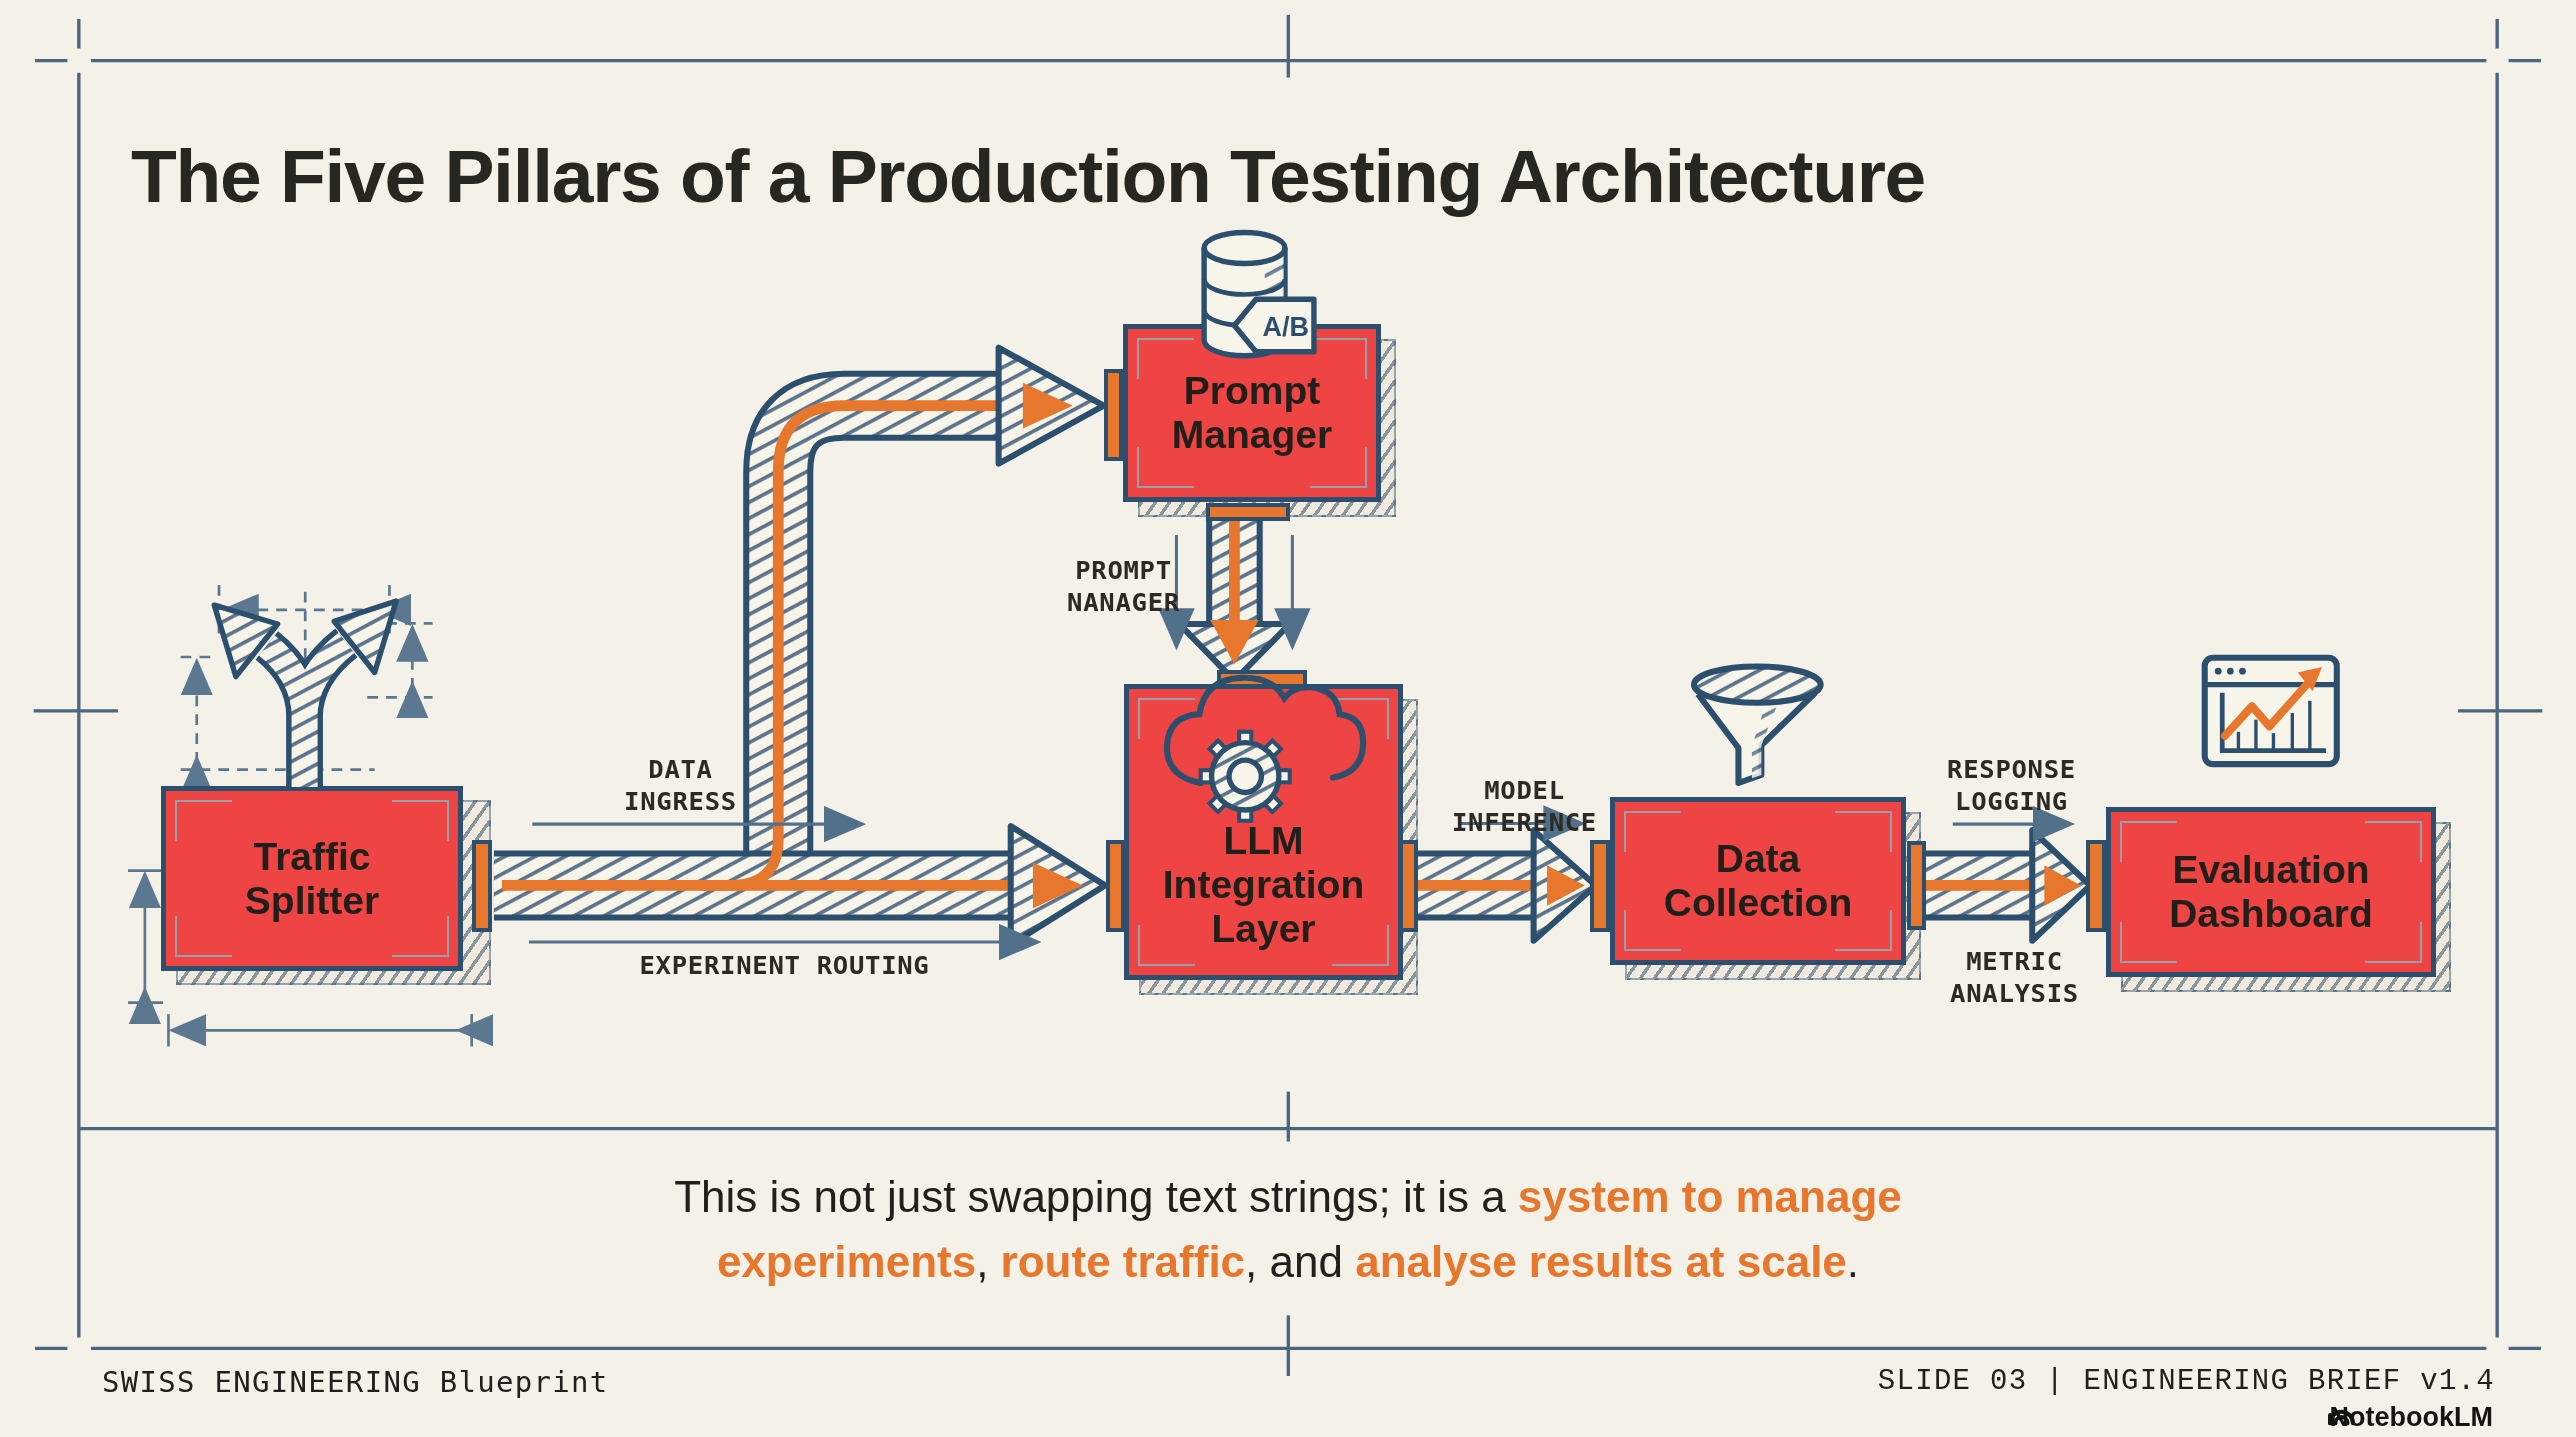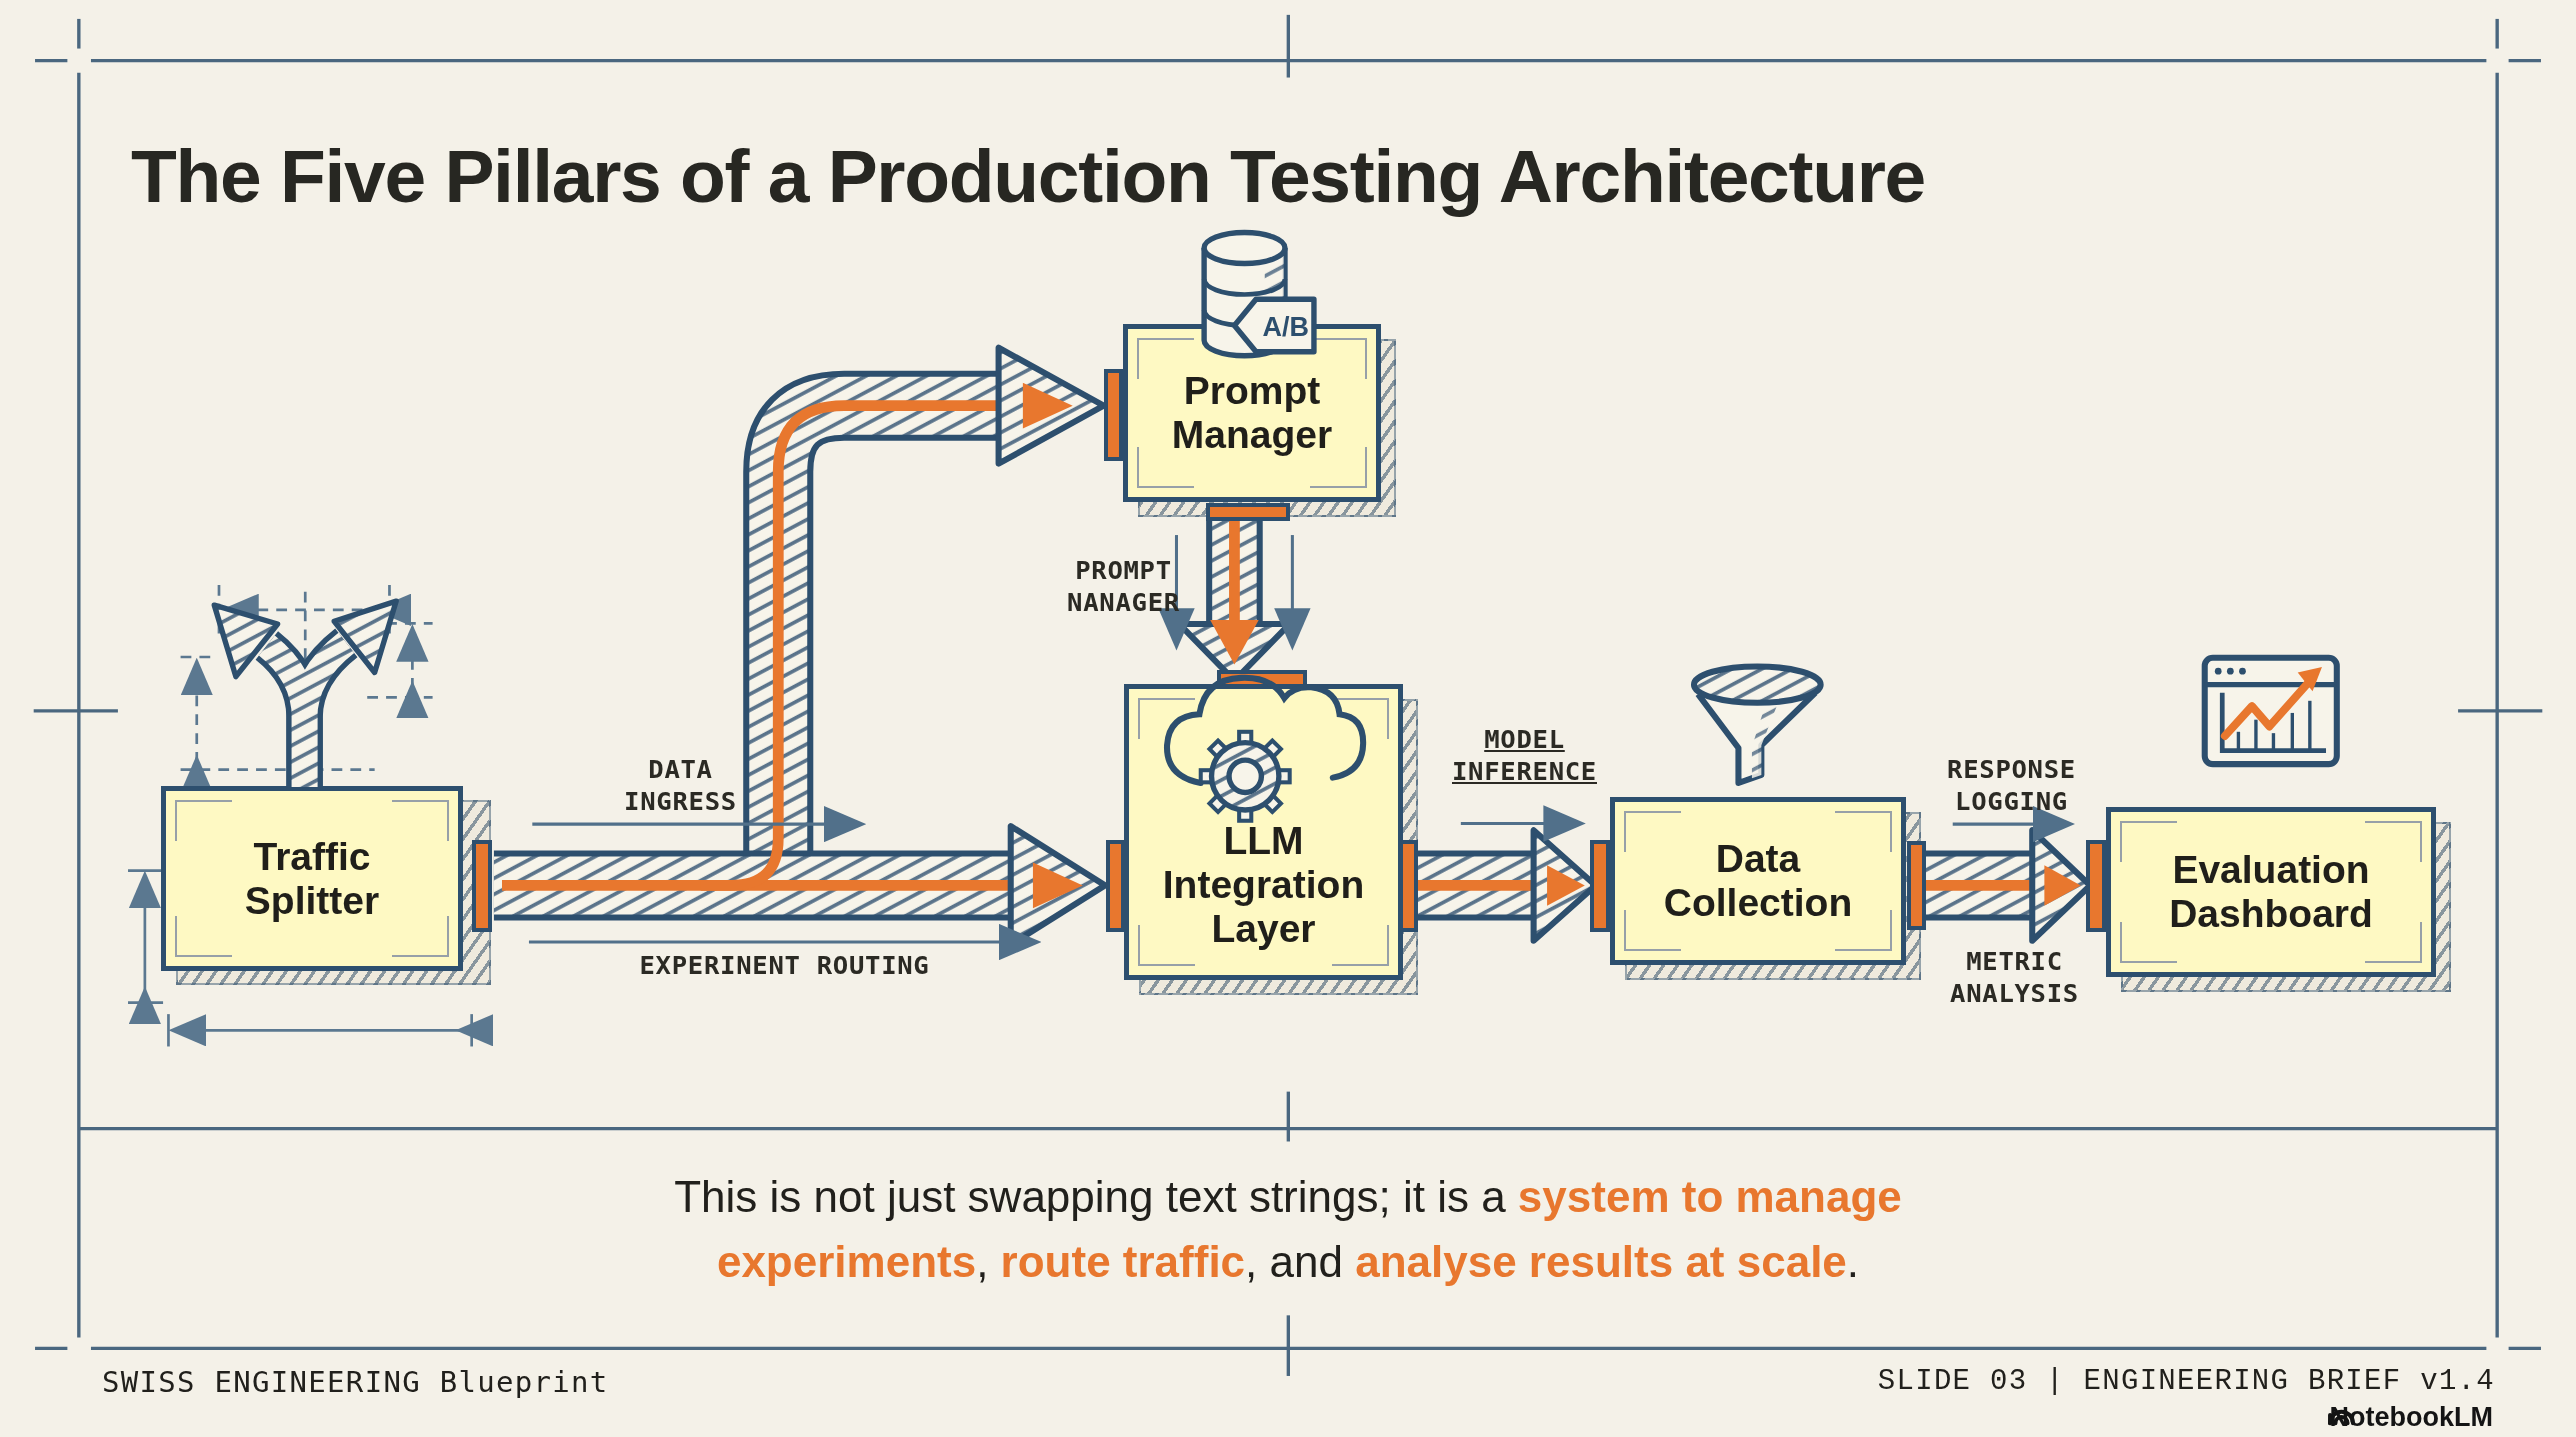--- a/index.html
+++ b/index.html
@@ -13,21 +13,21 @@
   #icons{z-index:3;}
 
   
   .nshadow{
     position:absolute;z-index:2;
     background:repeating-linear-gradient(125deg, rgba(52,80,105,.55) 0 3.4px, rgba(52,80,105,0) 3.4px 11.5px),#efeadd;
     border:2.7px solid rgba(45,79,110,.45);box-sizing:border-box;
   }
   .node{
     position:absolute;z-index:2;box-sizing:border-box;
-    background:#fef9c3;border:5.4px solid #2d4f6e;
+    background:#ef4444;border:5.4px solid #2d4f6e;
     display:flex;align-items:center;justify-content:center;text-align:center;
     color:#201f1a;font-weight:bold;font-size:39px;line-height:44px;
   }
   .ck{position:absolute;width:55px;height:39px;}
   .ck.tl{left:9.4px;top:9.4px;border-left:2.7px solid #97a0a8;border-top:2.7px solid #97a0a8;}
   .ck.tr{right:9.4px;top:9.4px;border-right:2.7px solid #97a0a8;border-top:2.7px solid #97a0a8;}
   .ck.bl{left:9.4px;bottom:9.4px;border-left:2.7px solid #97a0a8;border-bottom:2.7px solid #97a0a8;}
   .ck.br{right:9.4px;bottom:9.4px;border-right:2.7px solid #97a0a8;border-bottom:2.7px solid #97a0a8;}
   .connector{position:absolute;z-index:2;background:#e8772e;border:4px solid #2d4f6e;box-sizing:border-box;}
 
@@ -289,21 +289,21 @@
   </g>
 </svg>
 
 <div class="title htm">The Five Pillars of a Production Testing Architecture</div>
 
 <div class="flabel" style="left:559px;top:753px;width:243px;">DATA
 INGRESS</div>
 <div class="flabel" style="left:532px;top:949px;width:505px;">EXPERINENT ROUTING</div>
 <div class="flabel" style="left:1009px;top:554px;width:229px;">PROMPT
 NANAGER</div>
-<div class="flabel" style="left:1403px;top:723px;width:243px;text-decoration:underline;">MODEL
+<div class="flabel" style="left:1403px;top:774px;width:243px;">MODEL
 INFERENCE</div>
 <div class="flabel" style="left:1887px;top:753px;width:249px;">RESPONSE
 LOGGING</div>
 <div class="flabel" style="left:1890px;top:945px;width:249px;">METRIC
 ANALYSIS</div>
 
 <div class="caption">
   <div><span>This is not just swapping text strings; it is a </span><span class="cap-strong">system to manage</span></div>
   <div><span class="cap-strong">experiments</span><span>, </span><span class="cap-strong">route traffic</span><span>, and </span><span class="cap-strong">analyse results at scale</span><span>.</span></div>
 </div>

